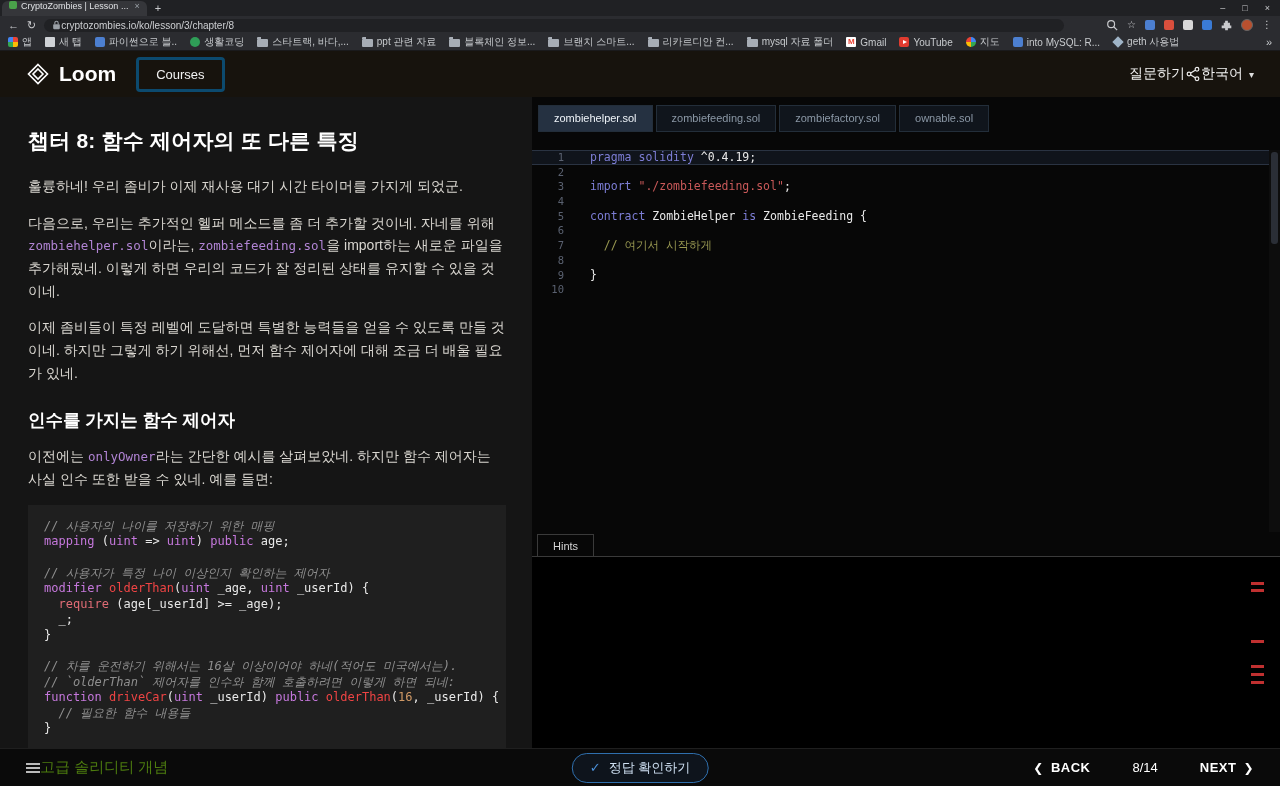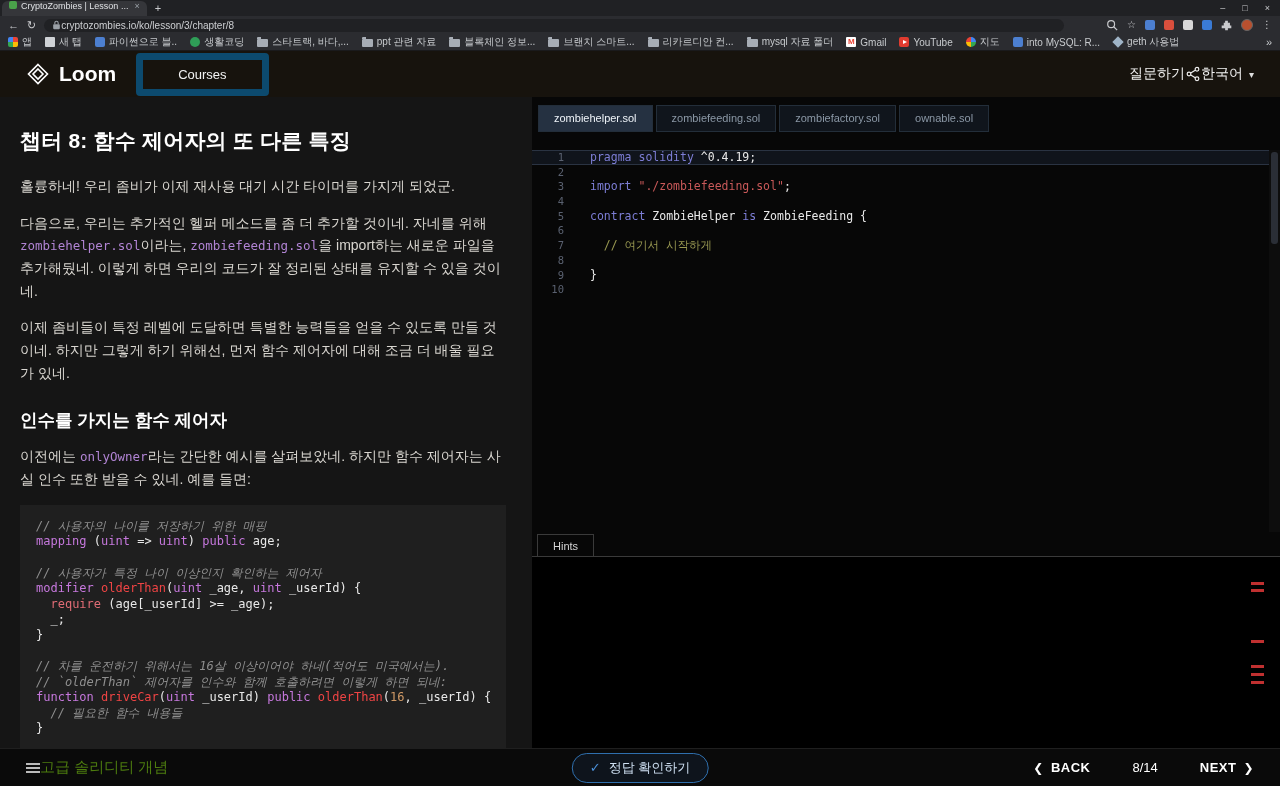--- a/index.html
+++ b/index.html
@@ -41,28 +41,28 @@
   .ic-gmail::before{content:"M";font-size:8px;font-weight:bold;color:#ea4335;line-height:1;}
   .ic-youtube{background:#e03b2f;border-radius:2px;position:relative;}
   .ic-youtube::before{content:"";position:absolute;left:3.5px;top:2.5px;border-left:4px solid #fff;border-top:2.5px solid transparent;border-bottom:2.5px solid transparent;}
   .ic-maps{border-radius:50%;background:conic-gradient(#4285f4 0 25%,#34a853 0 50%,#fbbc05 0 75%,#ea4335 0);}
   .ic-diamond{width:8px;height:8px;background:#9fb4c7;transform:rotate(45deg);margin:1px;}
   .bm-more{margin-left:auto;color:#c7cacd;font-size:11px;cursor:pointer;}
 
   
   .app-header{height:46px;background:#17130d;display:flex;align-items:center;padding:0 26px;}
   .logo{display:flex;align-items:center;gap:9px;color:#fff;font-size:21px;font-weight:bold;cursor:pointer;}
-  .courses-btn{margin-left:20px;background:transparent;border:7px solid #0c4a6e;color:#f2f2f2;font-size:13px;padding:7px 35px;border-radius:4px;font-family:inherit;cursor:pointer;}
+  .courses-btn{margin-left:20px;background:transparent;border:3px solid #0c4a6e;color:#f2f2f2;font-size:13px;padding:7px 17px;border-radius:4px;font-family:inherit;cursor:pointer;}
   .header-right{margin-left:auto;display:flex;align-items:center;color:#f2f2f2;font-size:14px;}
   .header-right .hitem{cursor:pointer;display:flex;align-items:center;gap:6px;}
   .caret{font-size:10px;color:#ddd;}
 
   
   .content{display:flex;height:651px;background:#030303;}
-  .lesson-panel{width:532px;flex:none;background:#151515;padding:26px 26px 0 20px;overflow:hidden;}
+  .lesson-panel{width:532px;flex:none;background:#151515;padding:26px 26px 0 28px;overflow:hidden;}
   .lesson-panel h1{font-size:21px;color:#fff;margin:4px 0 20px;font-weight:bold;letter-spacing:.2px;}
   .lesson-panel h2{font-size:17.5px;color:#fff;margin:24px 0 13px;font-weight:bold;}
   .lesson-panel p{font-size:14px;line-height:1.62;margin-bottom:14px;color:#d9d6d0;}
   .lesson-panel p code{font-family:"DejaVu Sans Mono","Liberation Mono",monospace;font-size:12.5px;color:#b184d4;}
   .lesson-code{background:#1f1f1f;padding:14px 16px;margin:4px 0 18px;font-family:"DejaVu Sans Mono","Liberation Mono",monospace;font-size:12px;line-height:1.3;}
   .lesson-code .cl{white-space:pre;}
   .lesson-code .tok-cmt{color:#8f8f8f;font-style:italic;}
   .lesson-code .tok-kw{color:#c678dd;}
   .lesson-code .tok-fn{color:#ef4444;}
   .lesson-code .tok-req{color:#e06c75;}

